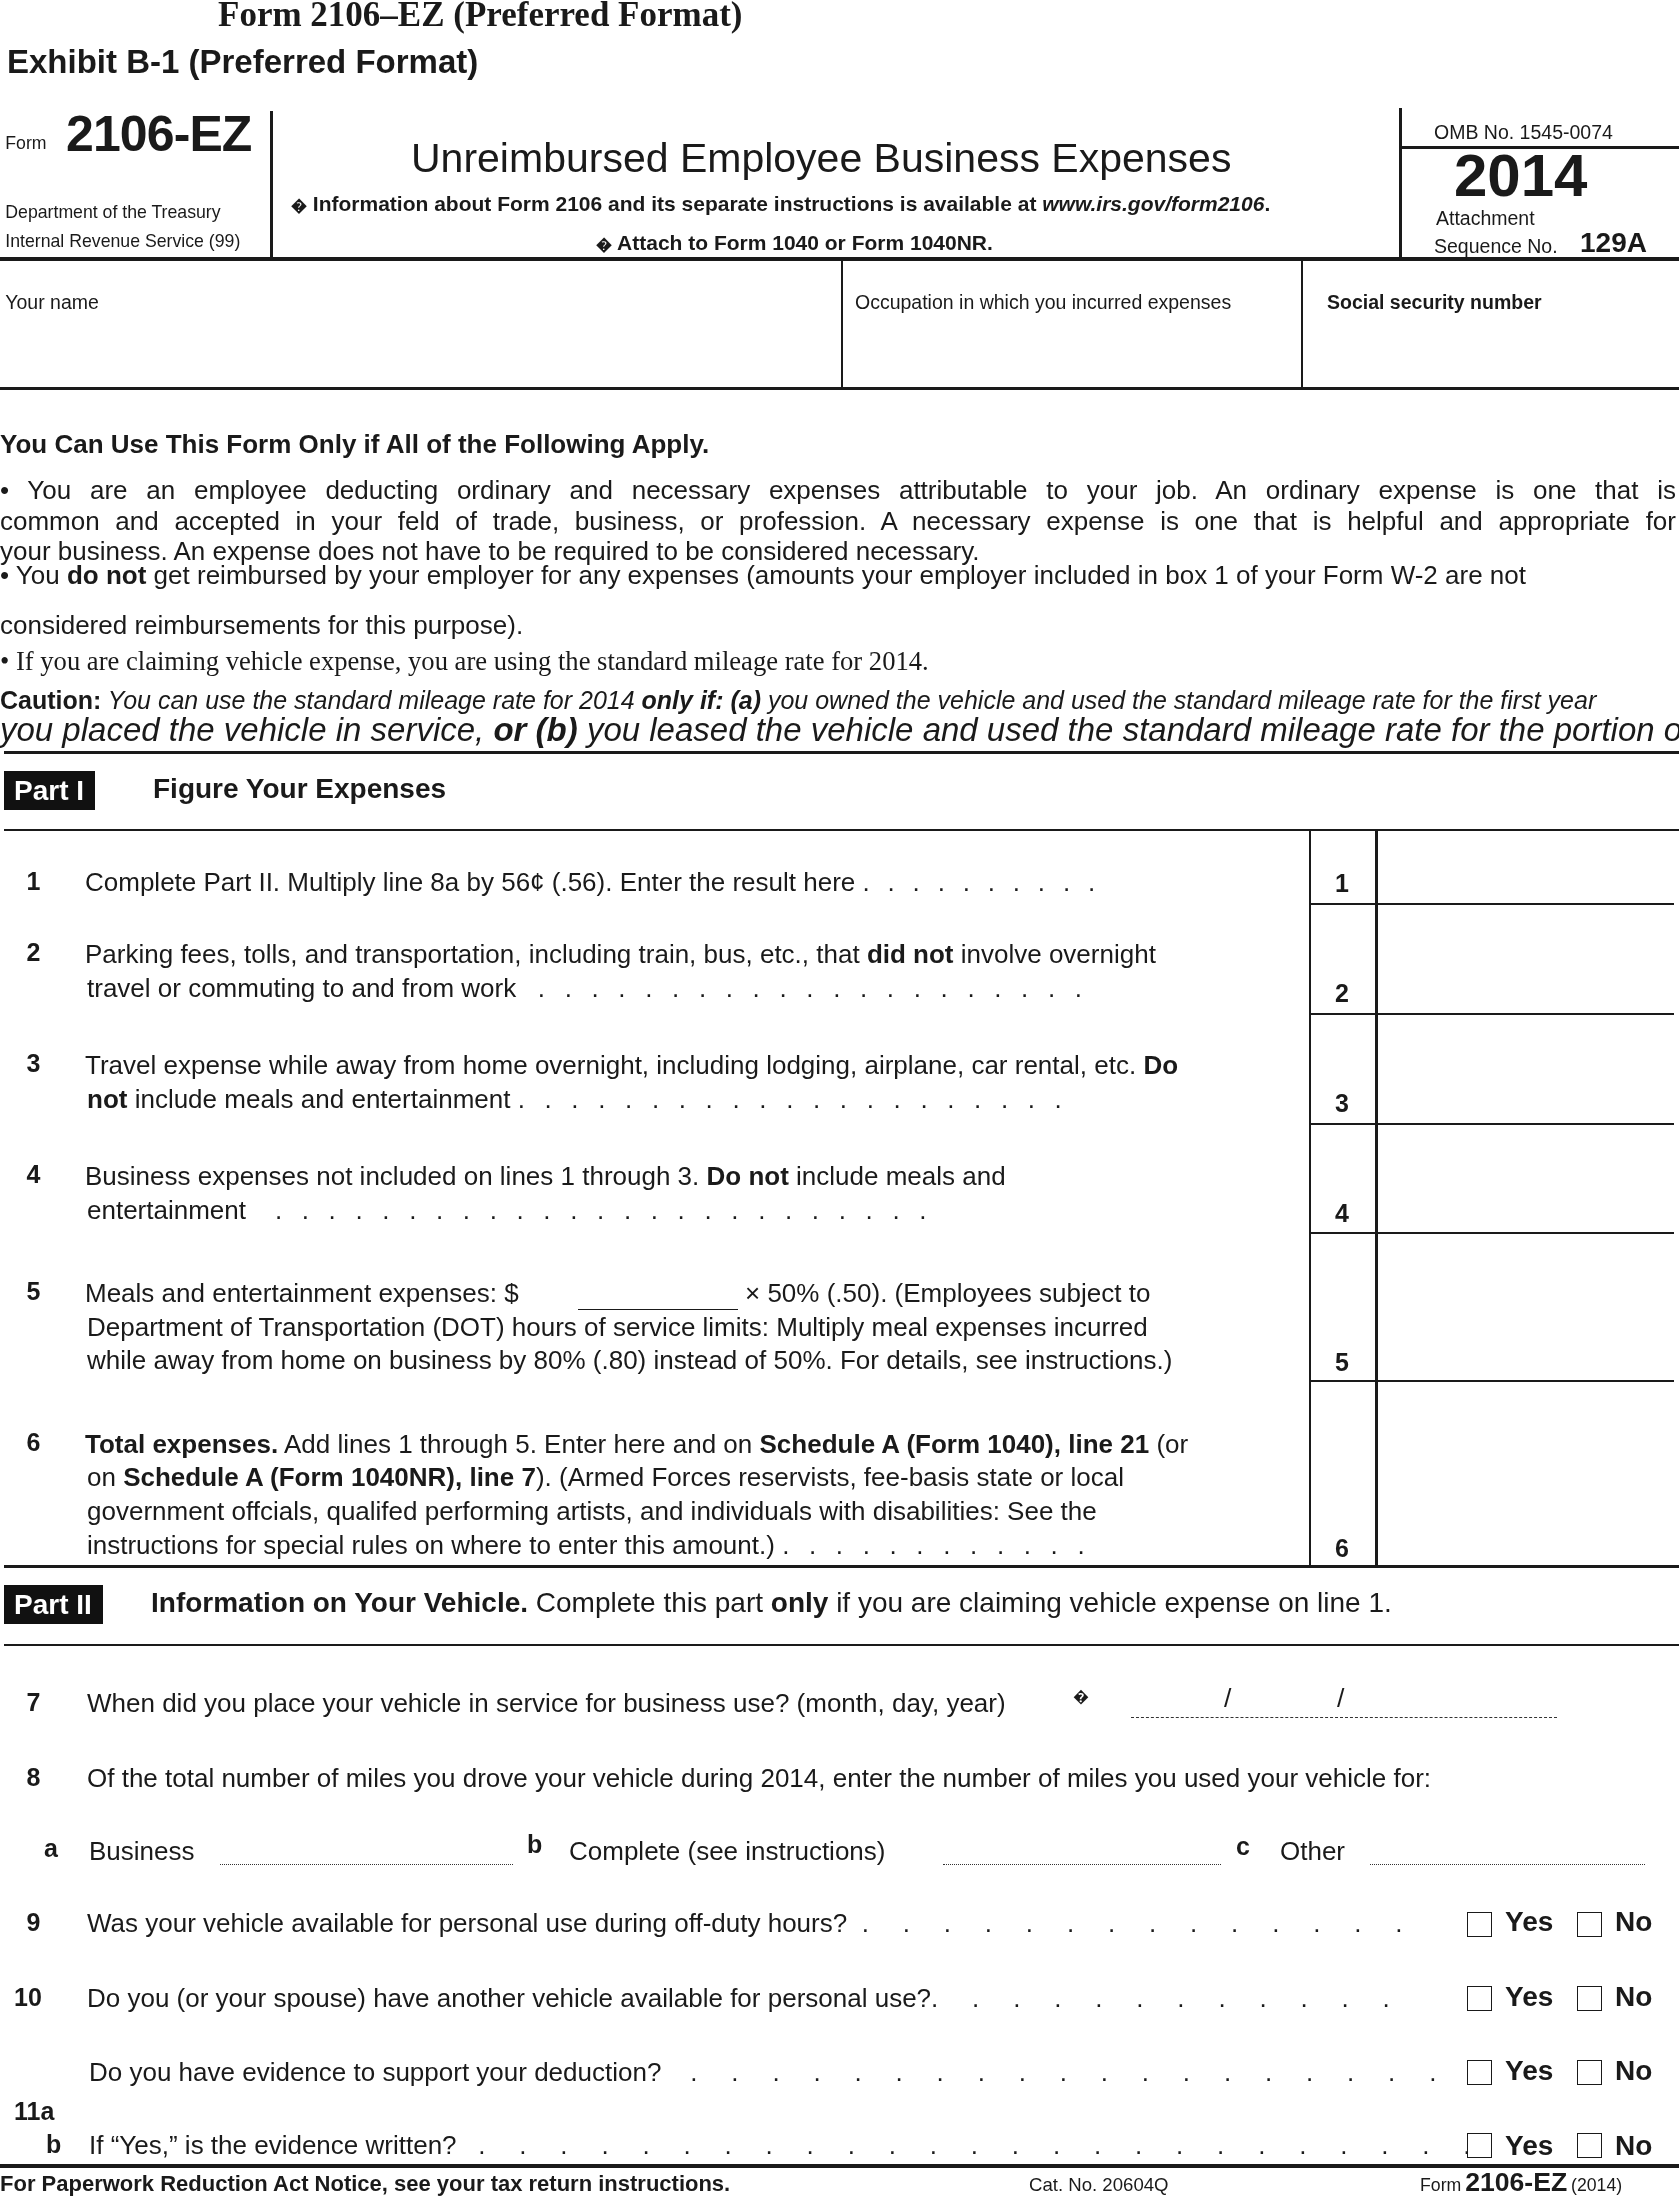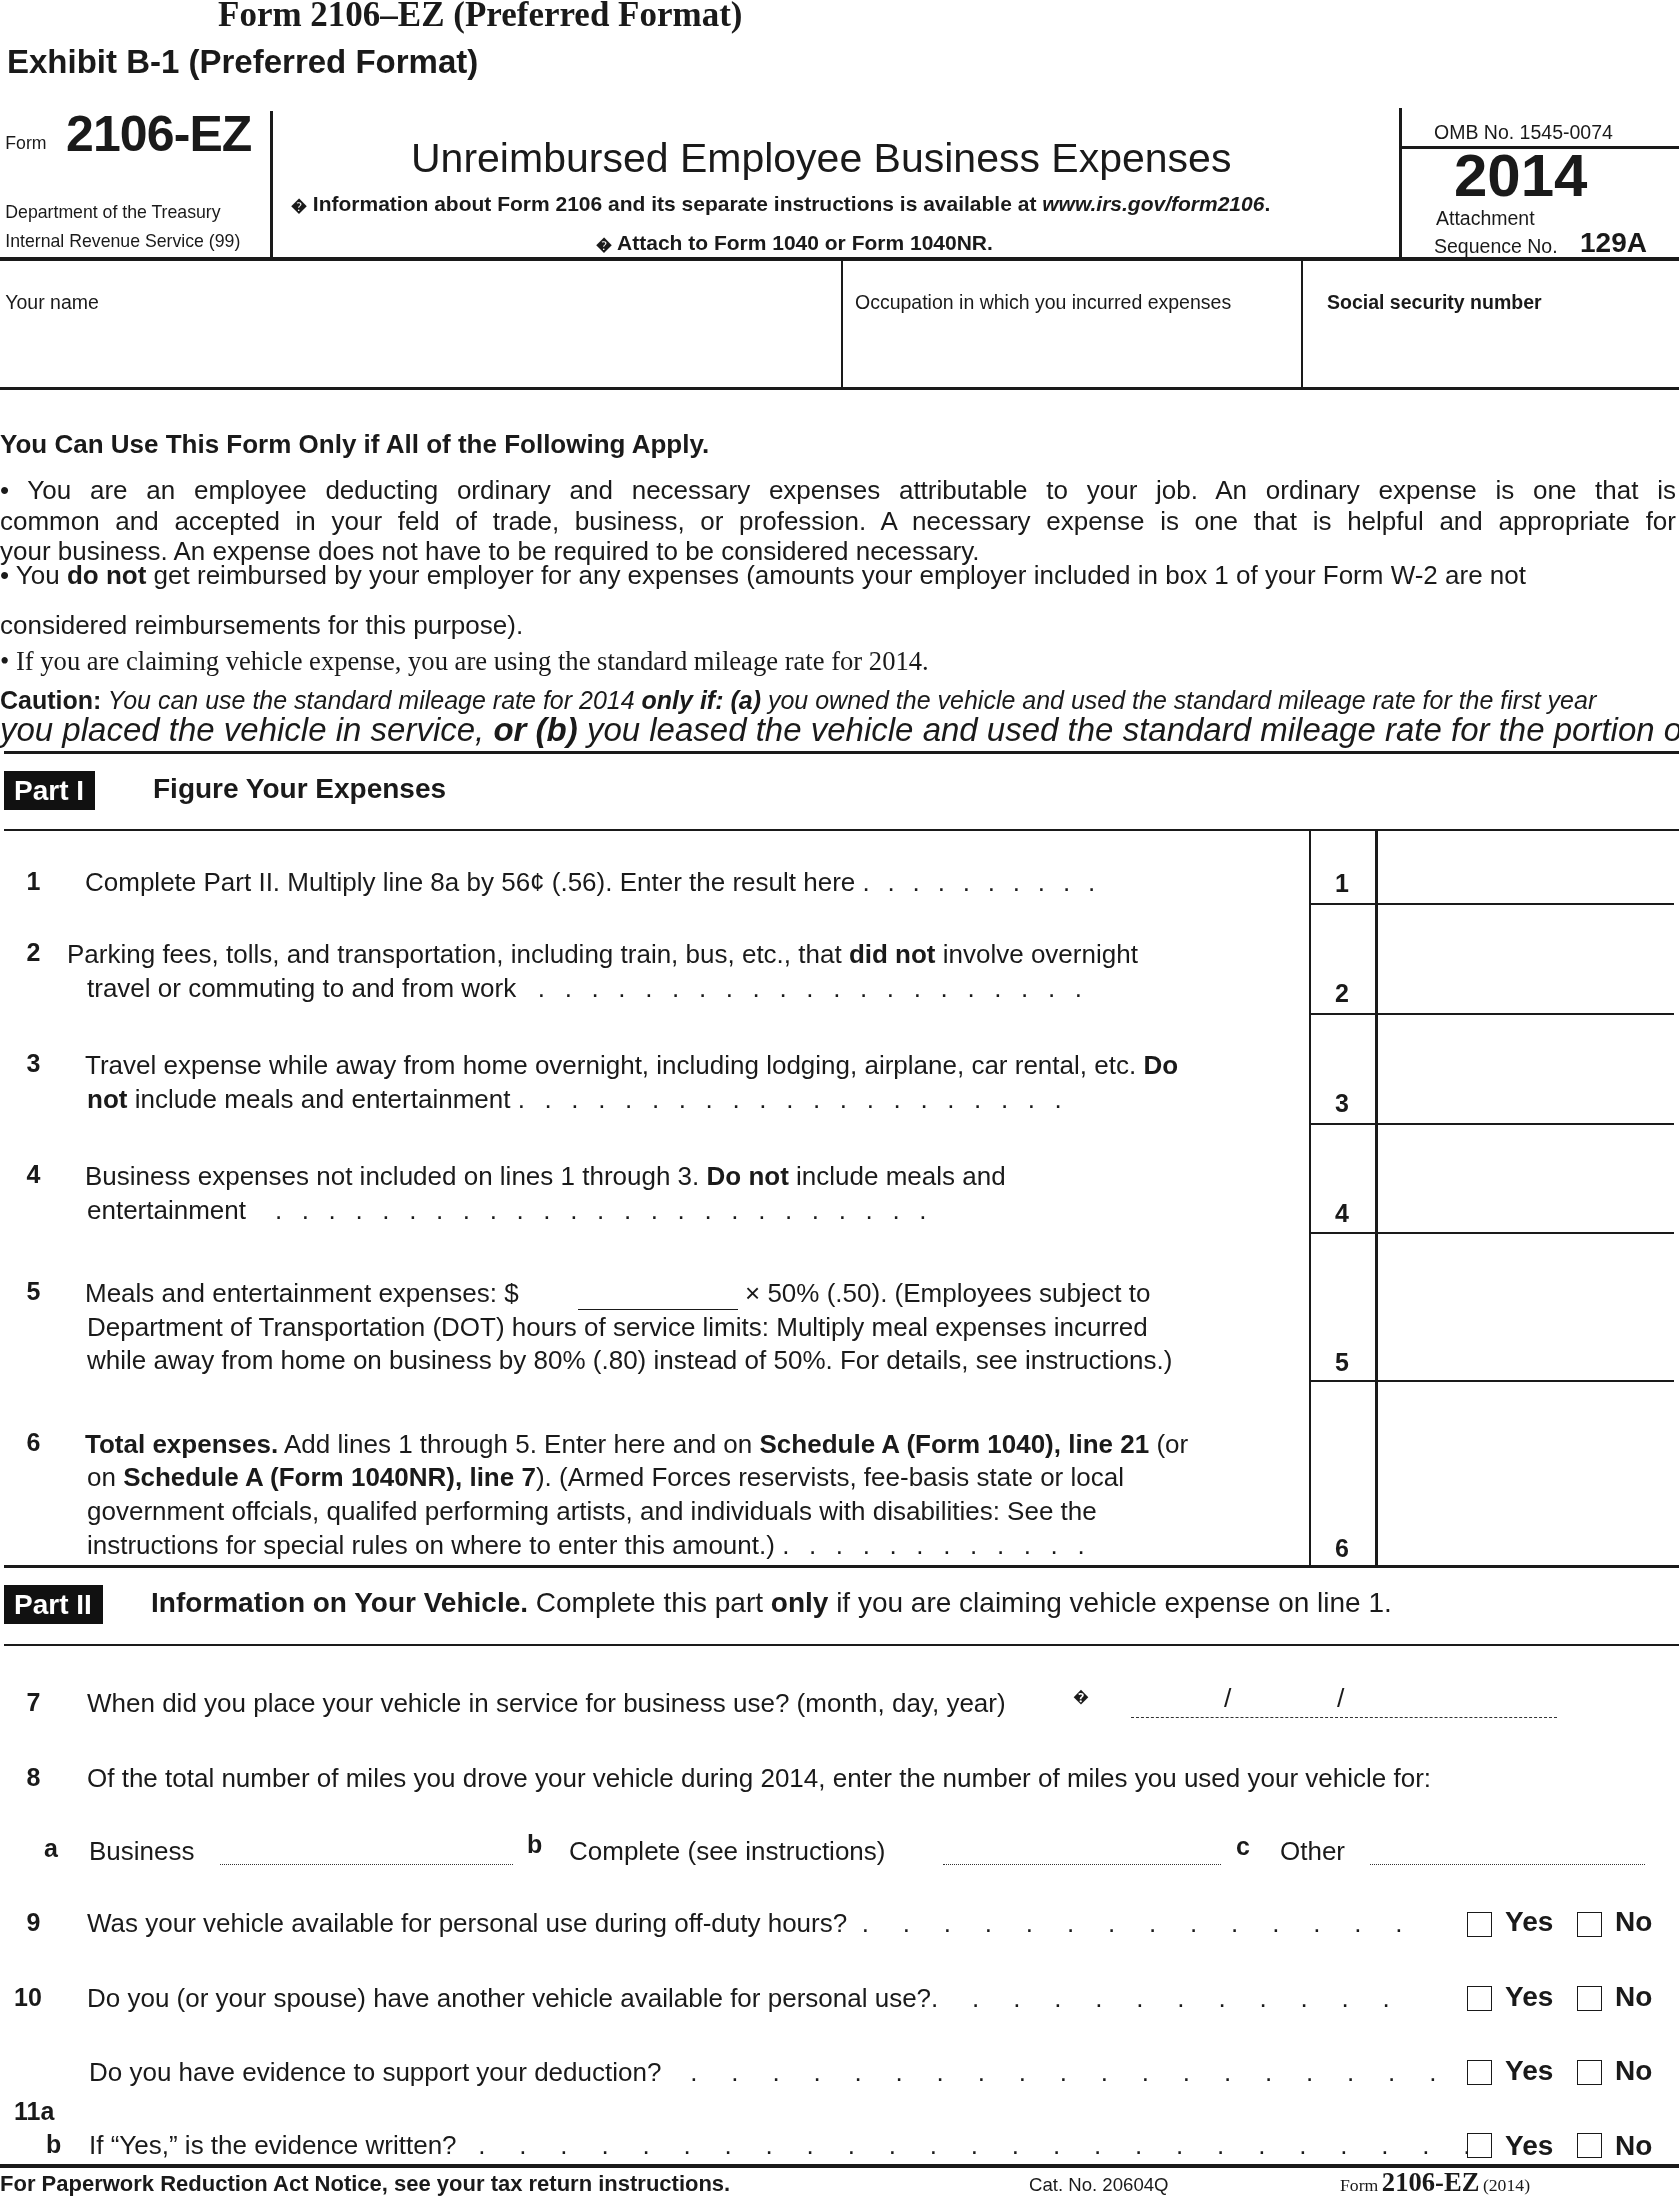--- a/index.html
+++ b/index.html
@@ -93,21 +93,21 @@
 
 <div>
   <div class="num" style="left:26.6px; top:867px;">1</div>
   <div class="txt" style="left:85px; top:865px;"><span>Complete  Part II. Multiply  line 8a by 56¢ (.56). Enter the result here</span> <span class="dots" style="letter-spacing:5.3px;">. . . . . . . . . .</span></div>
   <div class="lnum" style="top:869px;">1</div>
   <input class="field" style="left: 1383px; top: 833px; width: 284px; height: 67px;" value="">
 </div>
 
 <div>
   <div class="num" style="left:26.6px; top:938px;">2</div>
-  <div class="txt" style="left:67px; top:937px;"><span>Parking fees, tolls, and transportation,  including train, bus, etc., that </span><b>did not</b><span> involve overnight</span></div>
+  <div class="txt" style="left:85px; top:937px;"><span>Parking fees, tolls, and transportation,  including train, bus, etc., that </span><b>did not</b><span> involve overnight</span></div>
   <div class="txt" style="left:87px; top:971px;"><span>travel or commuting  to and from work</span>&nbsp;&nbsp;&nbsp;<span style="letter-spacing:6.2px;">. . . . . . . . . . . . . . . . . . . . .</span></div>
   <div class="lnum" style="top:979px;">2</div>
   <input class="field" style="left: 1383px; top: 908px; width: 284px; height: 101px;" value="">
 </div>
 
 <div>
   <div class="num" style="left:26.6px; top:1049px;">3</div>
   <div class="txt" style="left:85px; top:1048px;"><span>Travel expense while away from home overnight, including lodging, airplane, car rental, etc. </span><b>Do</b></div>
   <div class="txt" style="left:87px; top:1082px;"><b>not</b><span> include meals and entertainment</span> <span style="letter-spacing:6.2px;">. . . . . . . . . . . . . . . . . . . . .</span></div>
   <div class="lnum" style="top:1089px;">3</div>
@@ -209,18 +209,18 @@
   <div class="txt" style="left:89px; top:2128px;"><span>If “Yes,”  is the evidence written?</span>&nbsp;&nbsp;&nbsp;<span style="letter-spacing:13.3px;">. . . . . . . . . . . . . . . . . . . . . . . . .</span></div>
   <div class="box" style="left:1467px; top:2133px;"></div>
   <div class="yn" style="left:1505px; top:2130px;">Yes</div>
   <div class="box" style="left:1577px; top:2133px;"></div>
   <div class="yn" style="left:1615px; top:2130px;">No</div>
 </div>
 
 <div class="hline" style="left:0; top:2164px; width:1679px; height:3.5px;"></div>
 <div class="abs b" style="left:0; top:2171px; font-size:22px;">For Paperwork  Reduction Act Notice, see your tax return instructions.</div>
 <div class="abs" style="left:1029px; top:2174px; font-size:18.6px;">Cat. No. 20604Q</div>
-<div class="abs" style="left:1340px; top:2167px; white-space:nowrap;font-family:Liberation Serif, serif;">
+<div class="abs" style="left:1420px; top:2167px; white-space:nowrap;">
   <span style="font-size:17.7px;">Form</span>
   <b style="font-size:26.6px;">2106-EZ</b>
   <span style="font-size:17.7px;">(2014)</span>
 </div>
 
 
 </body></html>

